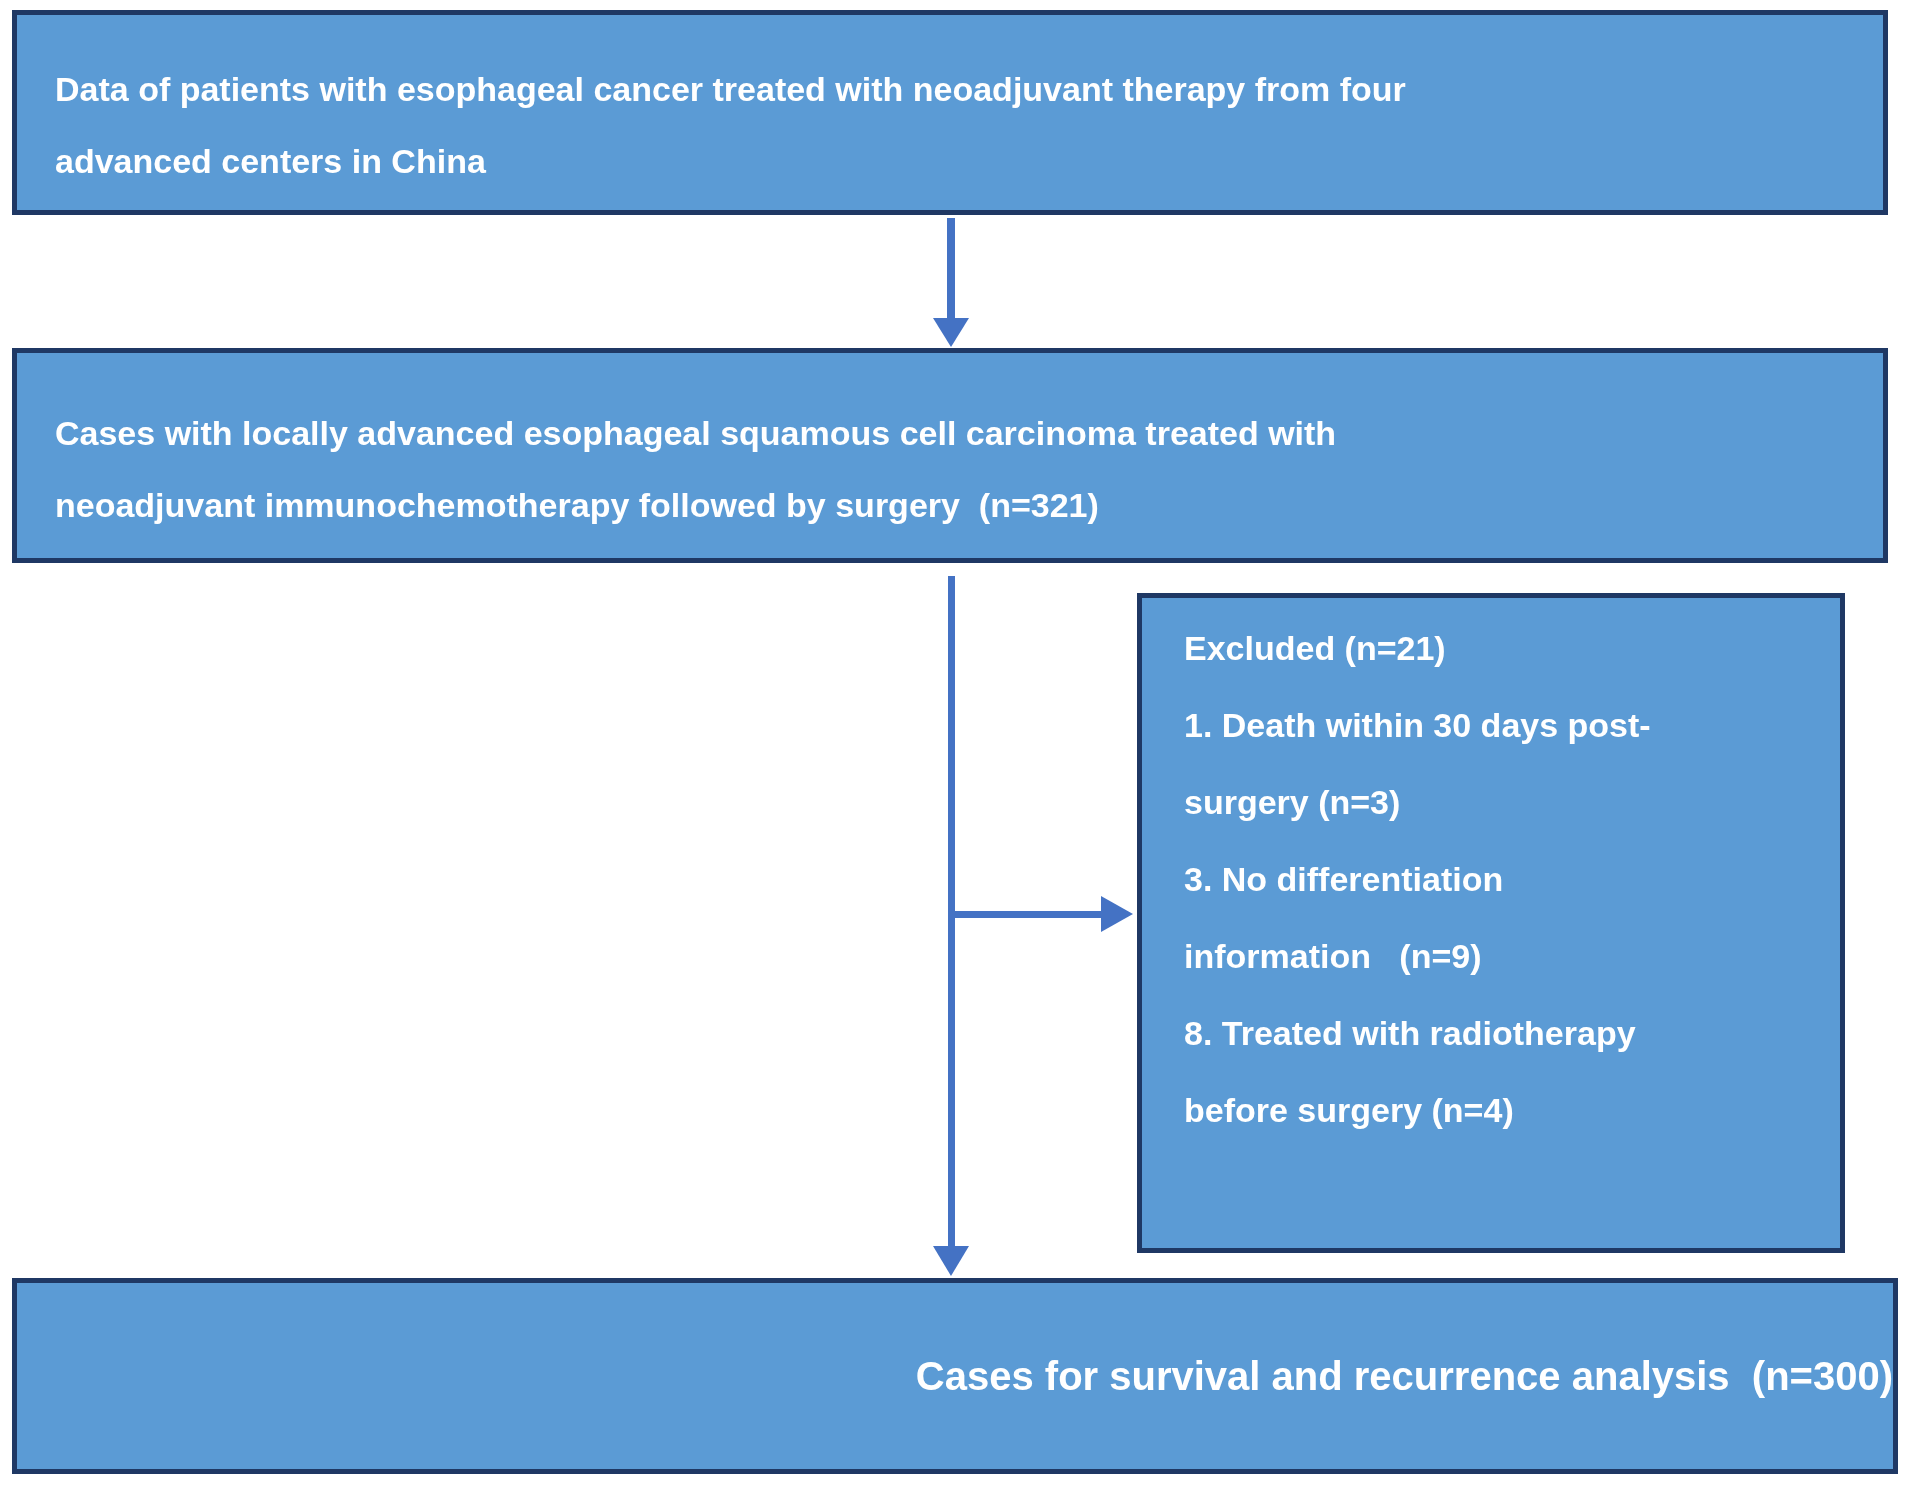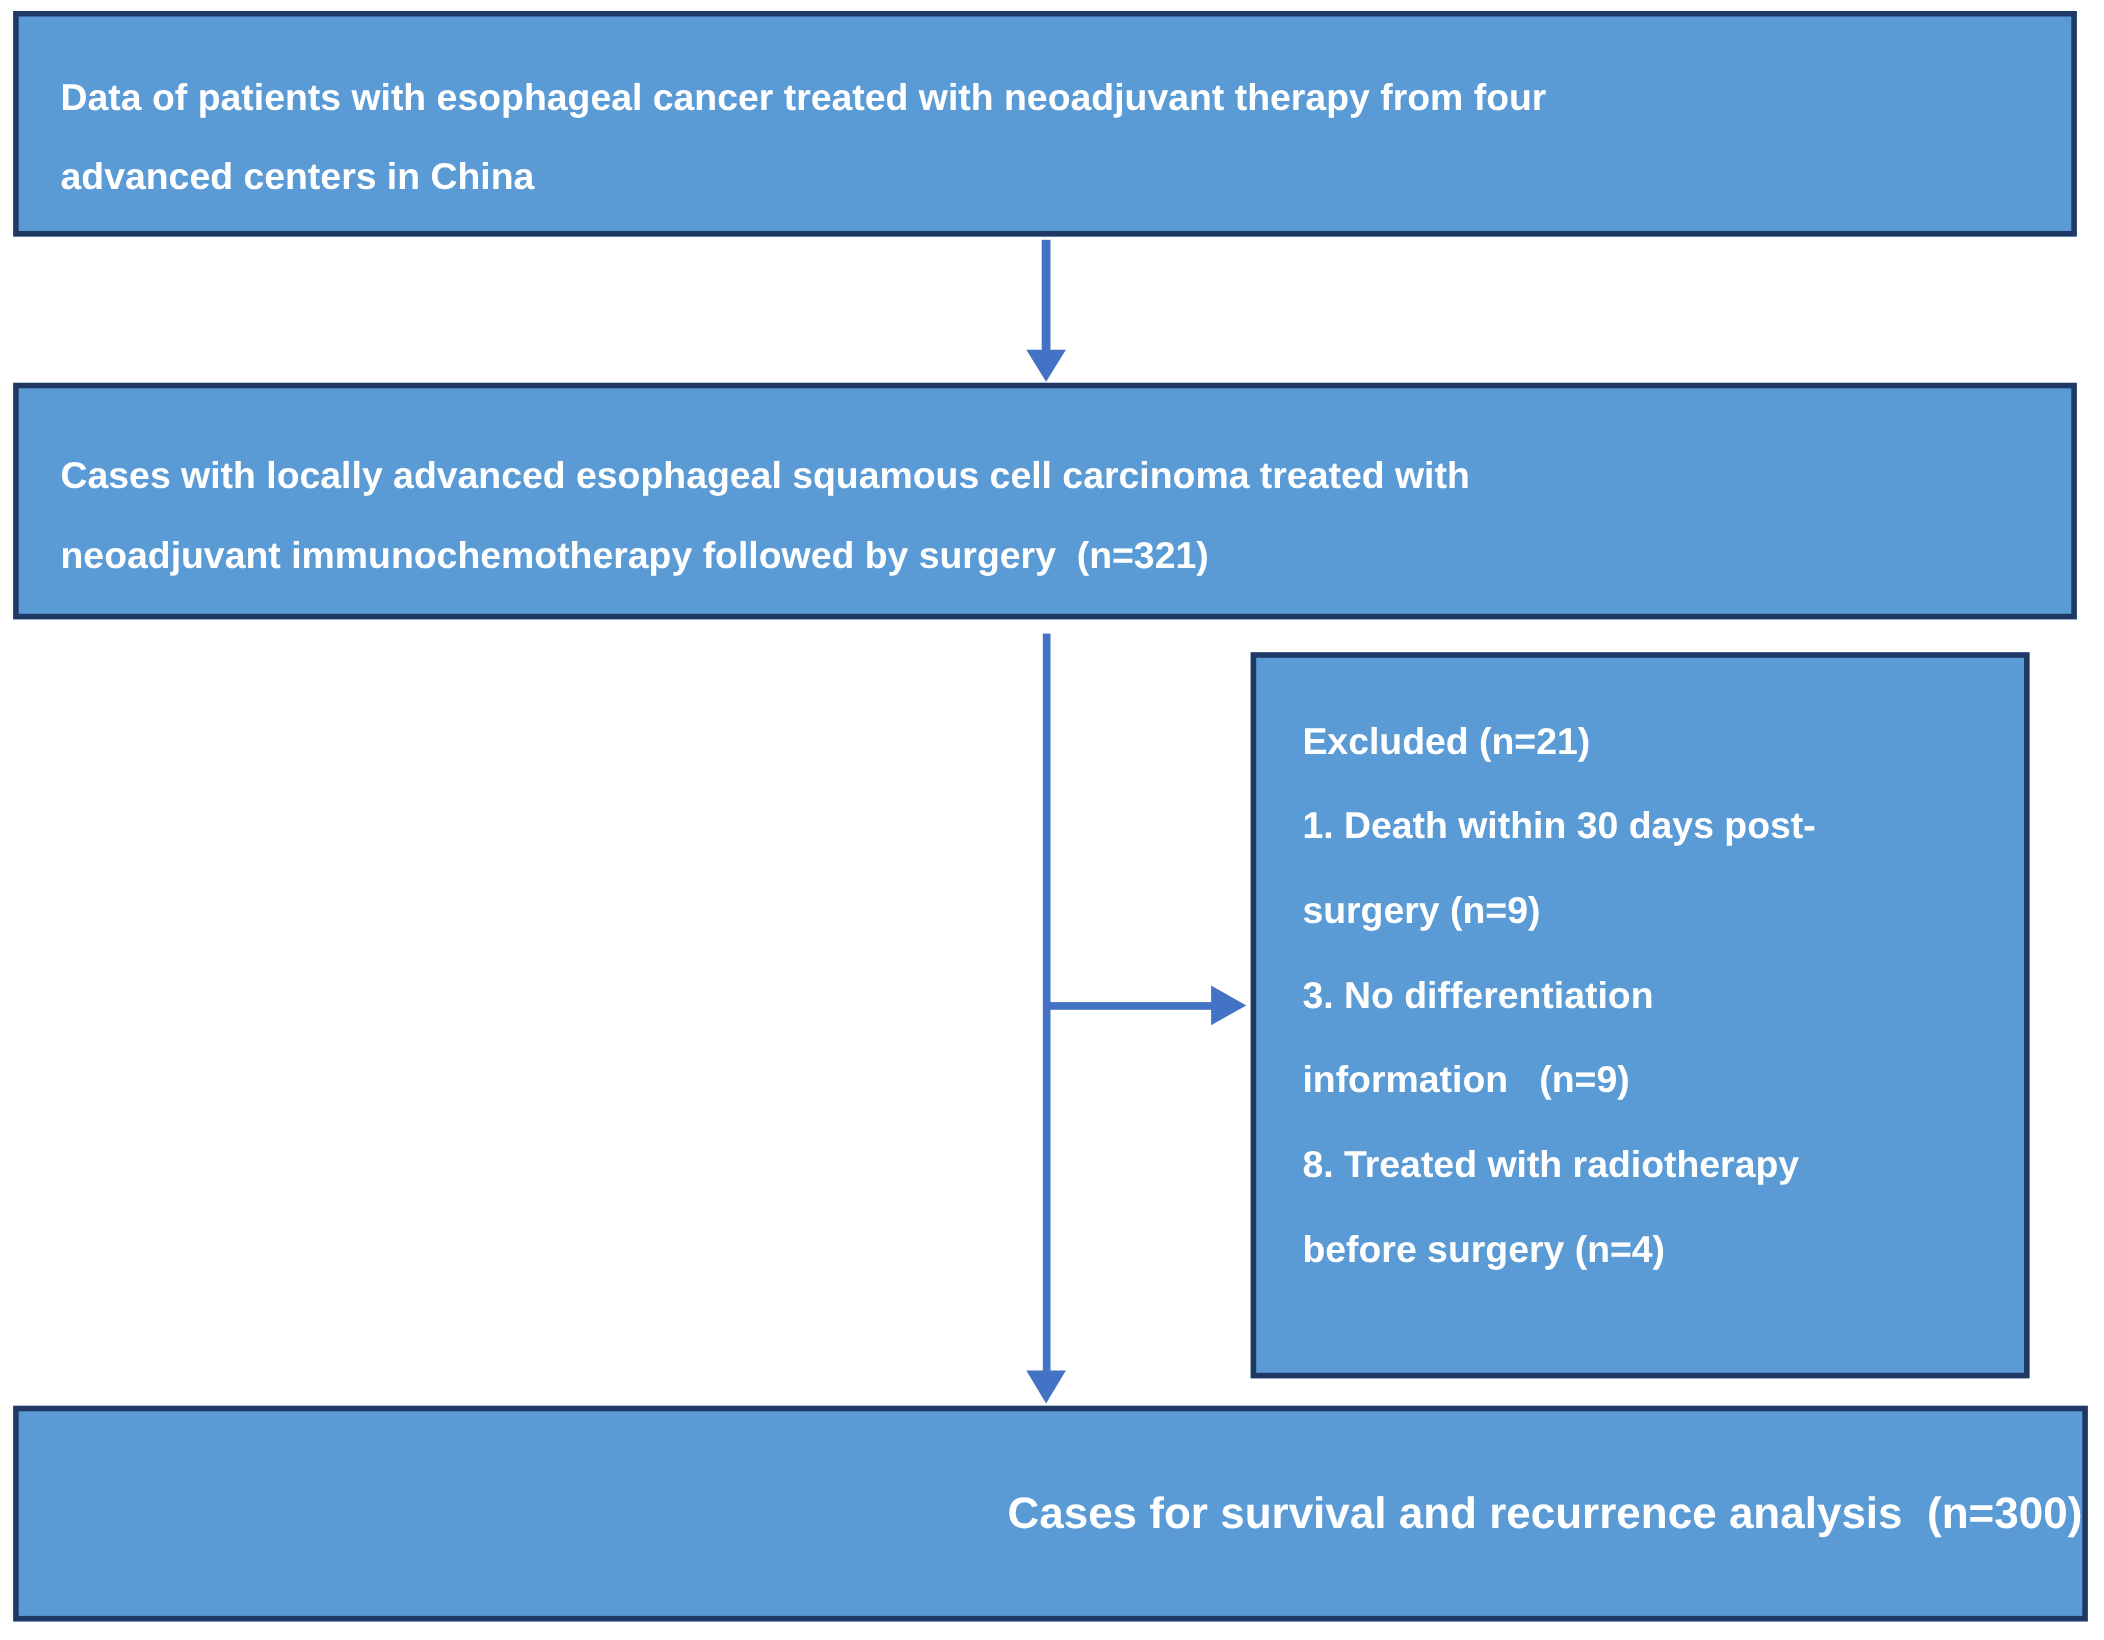--- a/index.html
+++ b/index.html
@@ -18,21 +18,21 @@
     background:#5B9BD5;
     border:5px solid #1F3864;
     box-sizing:border-box;
   }
   .bline{
     white-space:pre;
     font-size:34px;
   }
   #box-source{left:12px;top:10px;width:1876px;height:205px;padding:38px 28px 0 38px;line-height:72px;}
   #box-cohort{left:12px;top:348px;width:1876px;height:215px;padding:44px 28px 14px 38px;line-height:72px;}
-  #box-excluded{left:1137px;top:593px;width:708px;height:660px;padding:38px 18px 0 42px;line-height:77px;}
+  #box-excluded{left:1137px;top:593px;width:708px;height:660px;padding:12px 18px 0 42px;line-height:77px;}
   #box-final{
     left:12px;top:1278px;width:1886px;height:196px;
     display:flex;align-items:center;justify-content:flex-end;
   }
   #box-final .bline{font-size:40px;}
   .shaft{position:absolute;background:#4472C4;}
   .head{position:absolute;width:0;height:0;}
   #arrow1-shaft{left:947px;top:218px;width:8px;height:102px;}
   #arrow1-head{left:933px;top:318px;border-left:18px solid transparent;border-right:18px solid transparent;border-top:29px solid #4472C4;}
   #connector-shaft{left:948px;top:576px;width:7px;height:672px;}
@@ -60,21 +60,21 @@
 
   <div class="shaft" id="connector-shaft"></div>
   <div class="head" id="connector-head"></div>
 
   <div class="shaft" id="branch-shaft"></div>
   <div class="head" id="branch-head"></div>
 
   <div class="box" id="box-excluded">
     <div class="bline">Excluded (n=21)</div>
     <div class="bline">1. Death within 30 days post-</div>
-    <div class="bline">surgery (n=9)</div>
+    <div class="bline">surgery (n=3)</div>
     <div class="bline">3. No differentiation</div>
     <div class="bline">information   (n=9)</div>
     <div class="bline">8. Treated with radiotherapy</div>
     <div class="bline">before surgery (n=4)</div>
   </div>
 
   <div class="box" id="box-final">
     <div class="bline">Cases for survival and recurrence analysis  (n=300)</div>
   </div>
 

